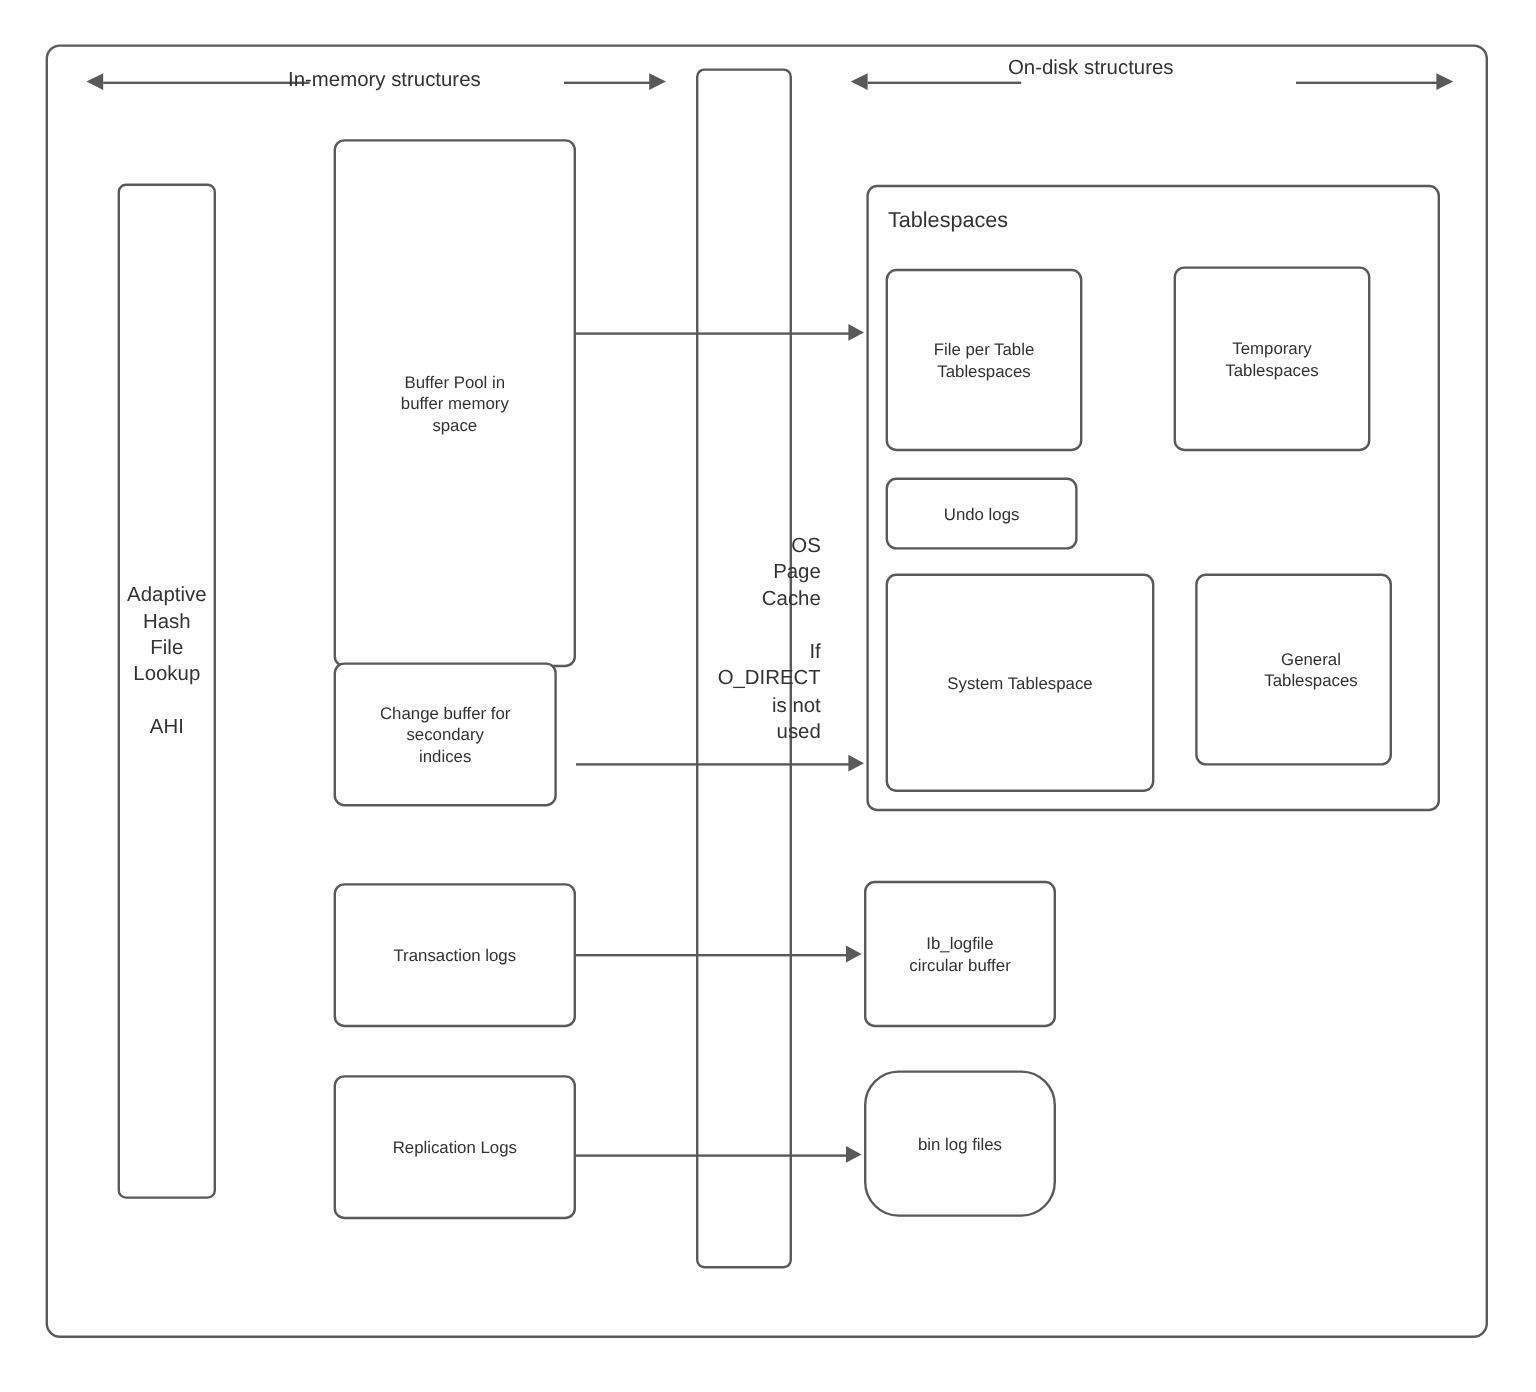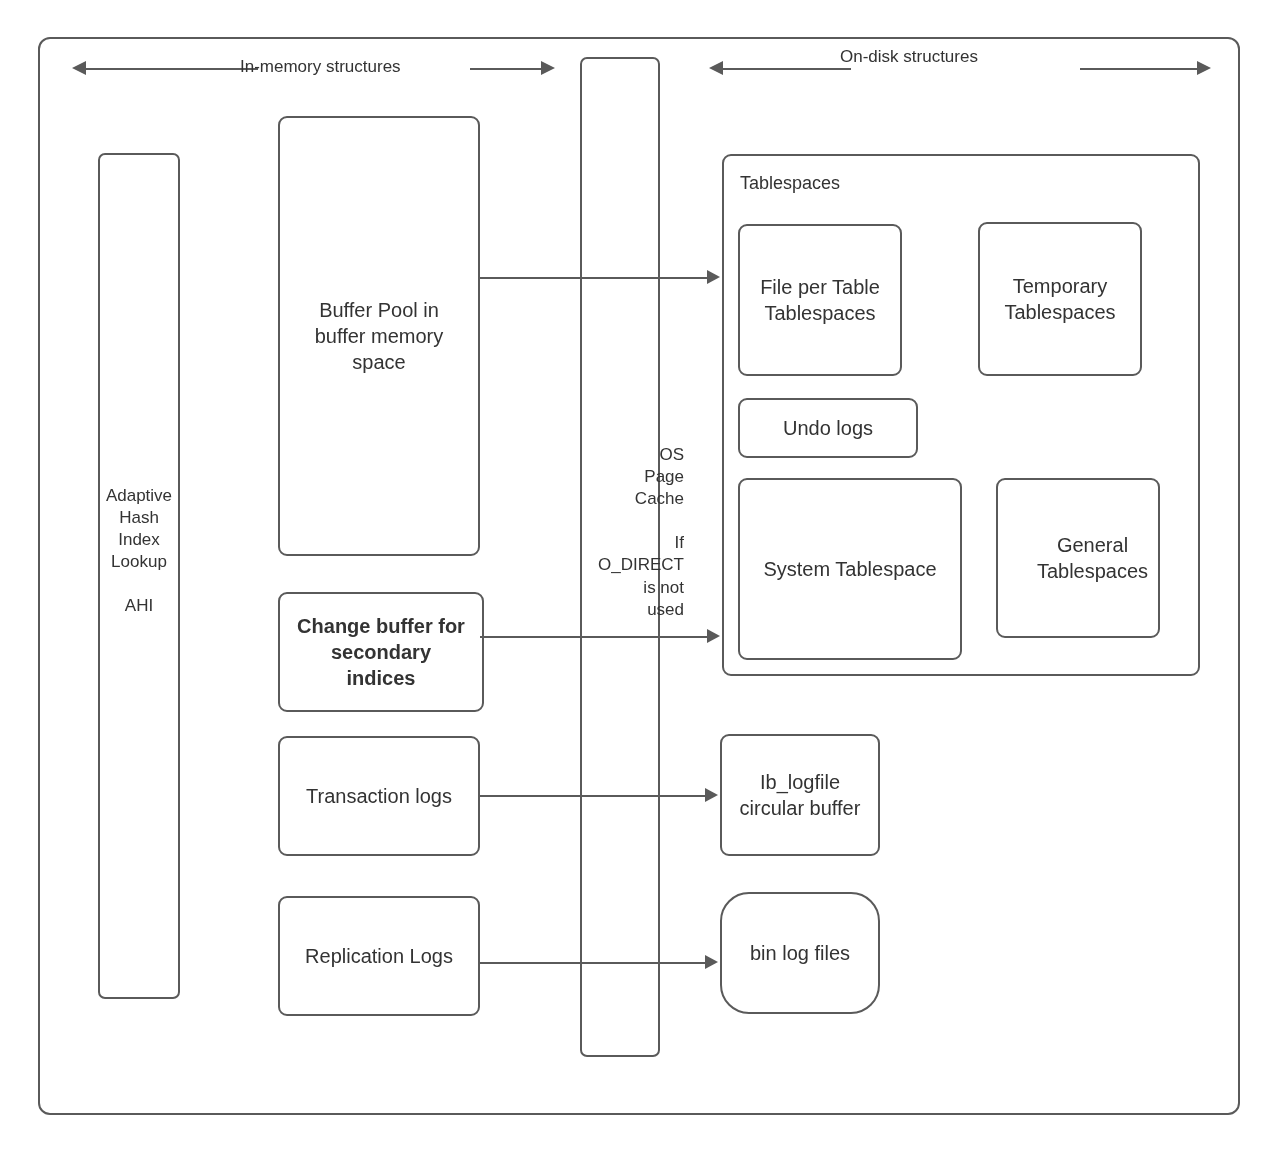--- a/index.html
+++ b/index.html
@@ -15,21 +15,21 @@
     position:absolute;
     border:2.2px solid #5a5a5a;
     border-radius:9px;
     background:#ffffff;
     box-sizing:border-box;
     display:flex;
     align-items:center;
     justify-content:center;
     text-align:center;
     line-height:1.30;
-    font-size:20px;
+    font-size:14px;
     color:#333333;
     white-space:pre-line;
   }
   .frame{
     position:absolute;
     border:2.6px solid #5a5a5a;
     border-radius:12px;
     background:transparent;
     box-sizing:border-box;
   }
@@ -75,36 +75,36 @@
   #ondisk-arrow-left-line{left:723px;top:68px;width:128px;}
   #ondisk-label{left:840px;top:47px;width:240px;}
   #ondisk-arrow-right-line{left:1080px;top:68px;width:122px;}
   #ondisk-arrow-right-head{left:1197px;top:61px;}
 
   
   #ahi-box{left:98px;top:153px;width:82px;height:846px;border-radius:7px;}
   #ahi-label{left:78px;top:485px;width:122px;}
 
   #buffer-pool-box{left:278px;top:116px;width:202px;height:440px;}
-  #change-buffer-box{left:278px;top:592px;width:206px;height:120px;font-weight:bold;}
+  #change-buffer-box{left:278px;top:552px;width:186px;height:120px;}
   #transaction-logs-box{left:278px;top:736px;width:202px;height:120px;}
   #replication-logs-box{left:278px;top:896px;width:202px;height:120px;}
 
   
   #os-page-cache-box{left:580px;top:57px;width:80px;height:1000px;border-radius:7px;}
   #os-page-cache-label{left:558px;top:444px;width:126px;text-align:right;}
 
   
   #tablespaces-frame{left:722px;top:154px;width:478px;height:522px;border-width:2.2px;border-radius:9px;}
   #tablespaces-title{
     position:absolute;left:740px;top:173px;font-size:18px;color:#333333;white-space:nowrap;
   }
   #file-per-table-box{left:738px;top:224px;width:164px;height:152px;}
   #temporary-tbs-box{left:978px;top:222px;width:164px;height:154px;}
-  #undo-logs-box{left:738px;top:398px;width:180px;height:60px;text-align:center;}
+  #undo-logs-box{left:738px;top:398px;width:160px;height:60px;text-align:center;}
   #system-tablespace-box{left:738px;top:478px;width:224px;height:182px;}
   #general-tbs-box{left:996px;top:478px;width:164px;height:160px;padding-left:29px;}
 
   #ib-logfile-box{left:720px;top:734px;width:160px;height:122px;}
   #bin-log-box{left:720px;top:892px;width:160px;height:122px;border-radius:29px;}
 
   
   .conn-line{position:absolute;height:0;border-top:2.2px solid #5a5a5a;}
   .conn-head{
     position:absolute;width:0;height:0;
@@ -139,21 +139,21 @@
 
   <div class="arrow-head ah-left" id="ondisk-arrow-left-head"></div>
   <div class="arrow-line" id="ondisk-arrow-left-line"></div>
   <div class="hdr-label" id="ondisk-label">On-disk structures</div>
   <div class="arrow-line" id="ondisk-arrow-right-line"></div>
   <div class="arrow-head ah-right" id="ondisk-arrow-right-head"></div>
 
   <div class="box" id="ahi-box"></div>
   <div class="overflow-label" id="ahi-label">Adaptive
 Hash
-Index
+File
 Lookup
 
 AHI</div>
 
   <div class="box" id="buffer-pool-box">Buffer Pool in
 buffer memory
 space</div>
   <div class="box" id="change-buffer-box">Change buffer for
 secondary
 indices</div>

